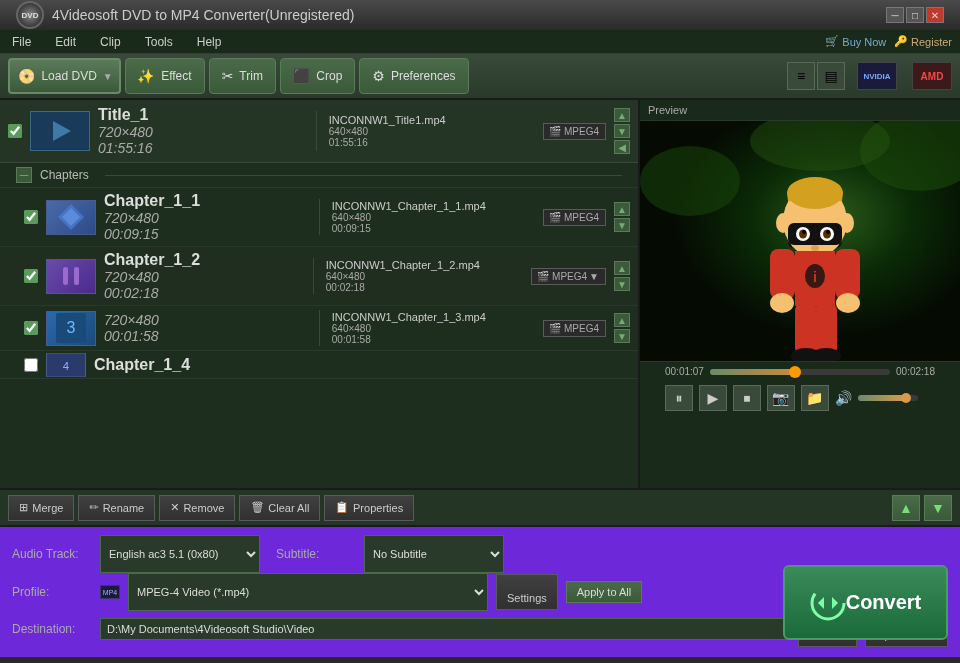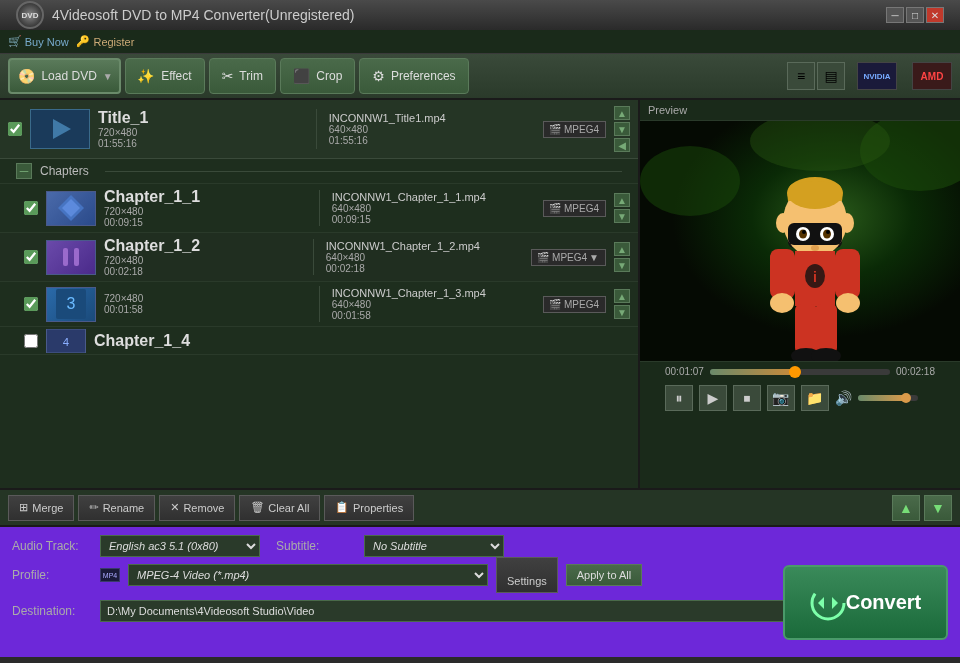--- a/index.html
+++ b/index.html
@@ -139,21 +139,21 @@
       width: 60px; height: 40px;
       background: #1a3a5a;
       border: 1px solid #3a6a8a;
       display: flex; align-items: center; justify-content: center;
       color: #7af;
       font-size: 18px;
       flex-shrink: 0;
     }
     .file-info { flex: 1; }
     .file-name { font-size: 16px; color: #ddd; font-weight: bold; }
-    .file-details { font-size: 10px; color: #aaa; }
+    .file-details { font-size: 14px; color: #aaa; font-style: italic; }
     .output-info { flex: 1; }
     .output-name { font-size: 11px; color: #ccc; }
     .output-details { font-size: 10px; color: #aaa; }
     .format-badge {
       background: #2a2a2a;
       border: 1px solid #5a5a5a;
       padding: 2px 6px;
       font-size: 10px;
       color: #aaa;
       display: flex; align-items: center; gap: 2px;
@@ -337,28 +337,27 @@
       flex-direction: column;
       gap: 0;
     }
     .setting-row {
       display: flex;
       align-items: center;
       gap: 8px;
     }
     .setting-label { color: #aaa; font-size: 12px; min-width: 80px; }
     .setting-select {
-      height: 22px;
+      height: 38px;
       background: #2a3a2a;
       border: 1px solid #4a6a4a;
       color: #ddd;
       font-size: 11px;
       padding: 0 4px;
       cursor: pointer;
-      font-style: italic;
     }
     .audio-select { width: 160px; }
     .subtitle-select { width: 140px; }
     .profile-select { width: 360px; }
     .dest-input {
       flex: 1;
       height: 22px;
       background: #2a3a2a;
       border: 1px solid #4a6a4a;
       color: #ddd;
@@ -447,20 +446,27 @@
     <span class="title-text">4Videosoft DVD to MP4 Converter(Unregistered)</span>
   </div>
   <div class="title-bar-right">
     <button class="win-btn">─</button>
     <button class="win-btn">□</button>
     <button class="win-btn close">✕</button>
   </div>
 </div>
 
 <div class="menu-bar">
+  <div class="menu-items">
+    <span class="menu-item">File</span>
+    <span class="menu-item">Edit</span>
+    <span class="menu-item">Clip</span>
+    <span class="menu-item">Tools</span>
+    <span class="menu-item">Help</span>
+  </div>
   <div class="menu-right">
     <span class="buy-now">
       <span>🛒</span>
       <span>Buy Now</span>
     </span>
     <span class="register">
       <span>🔑</span>
       <span>Register</span>
     </span>
   </div>

